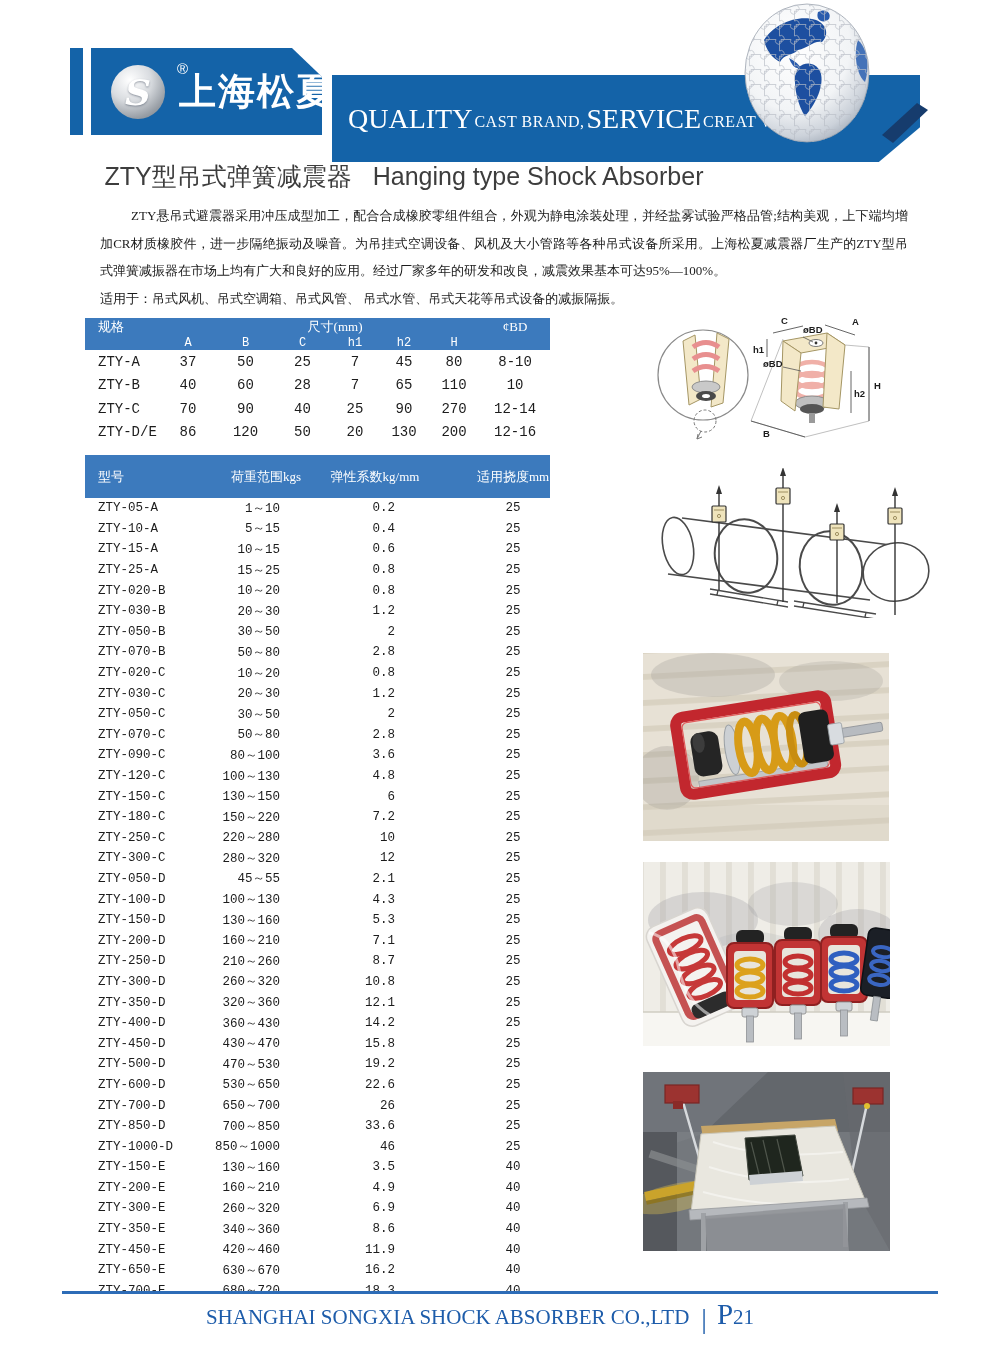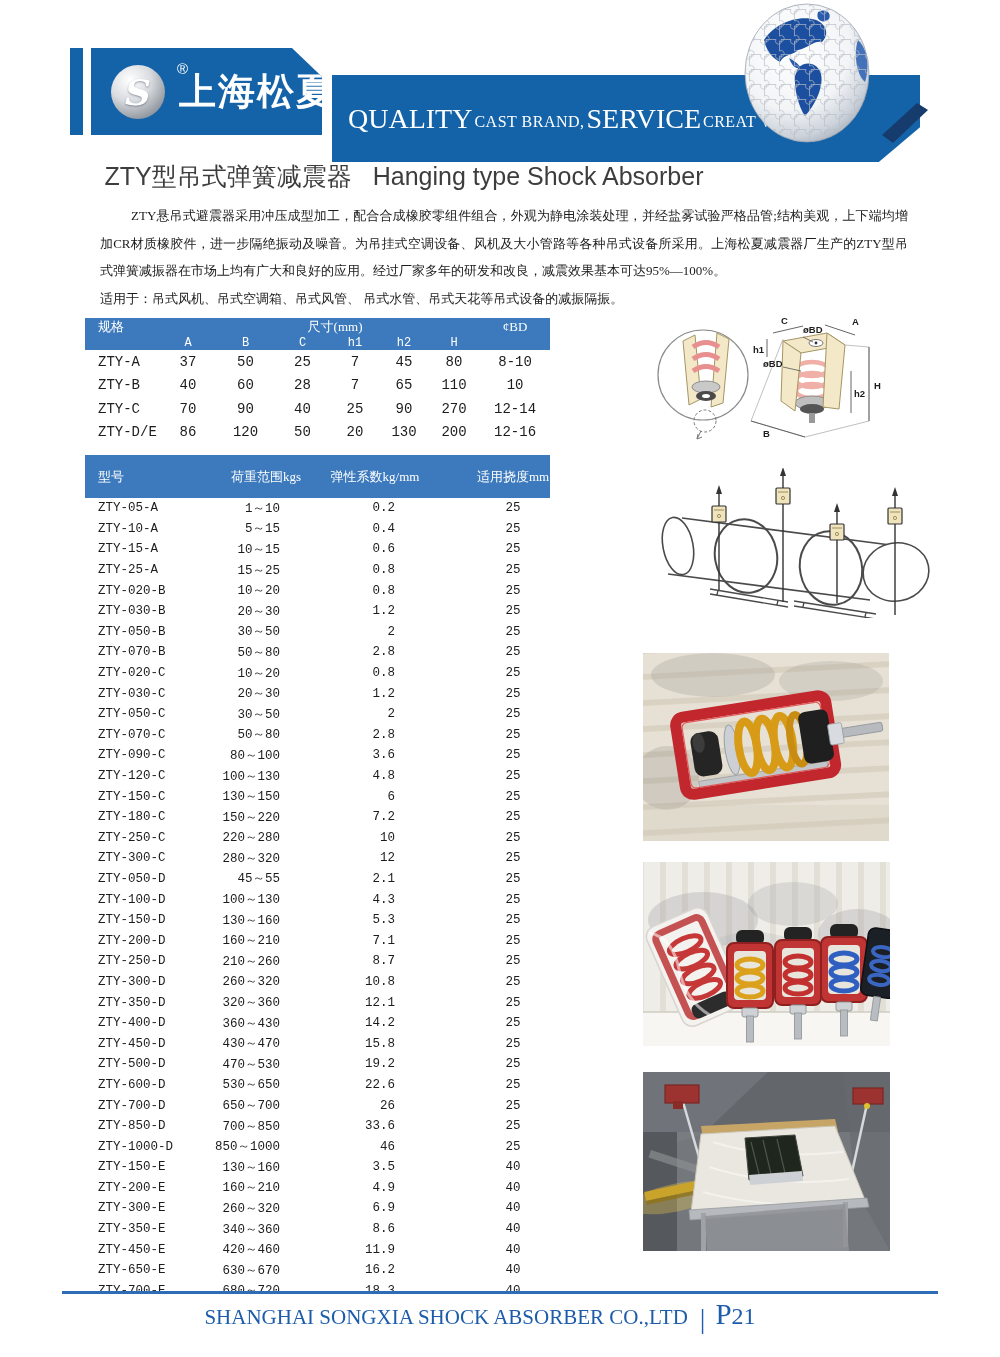--- a/index.html
+++ b/index.html
@@ -66,21 +66,21 @@
   .fig-photo1  { left:643px; top:653px; width:246px; height:188px; }
   .fig-photo2  { left:643px; top:862px; width:247px; height:184px; }
   .fig-photo3  { left:643px; top:1072px; width:247px; height:179px; }
   .fig svg { display:block; }
 
   
   .footer-line { position:absolute; left:62px; top:1291px; width:876px; height:3px; background:#2d6cb7; }
   .footer-text { position:absolute; left:0; top:1298px; width:960px; text-align:center;
     color:#1d5caa; font-family:"Liberation Serif", serif; font-size:21px; white-space:nowrap; }
   .footer-text .sep { font-size:28px; font-weight:300; vertical-align:-4px; margin:0 10px 0 12px; }
-  .footer-text .pnum { display:inline-block; font-size:24px; }
+  .footer-text .pnum { display:inline-block; font-size:21px; }
   .footer-text .pnum::first-letter { font-size:29px; }
   .dim-label { font-family:"Liberation Sans",sans-serif; font-size:9.5px; font-weight:bold; fill:#1c1c1c; }
 </style>
 </head>
 <body>
 
 <div class="page">
 
   <div class="hdr-stripe"></div>
 

